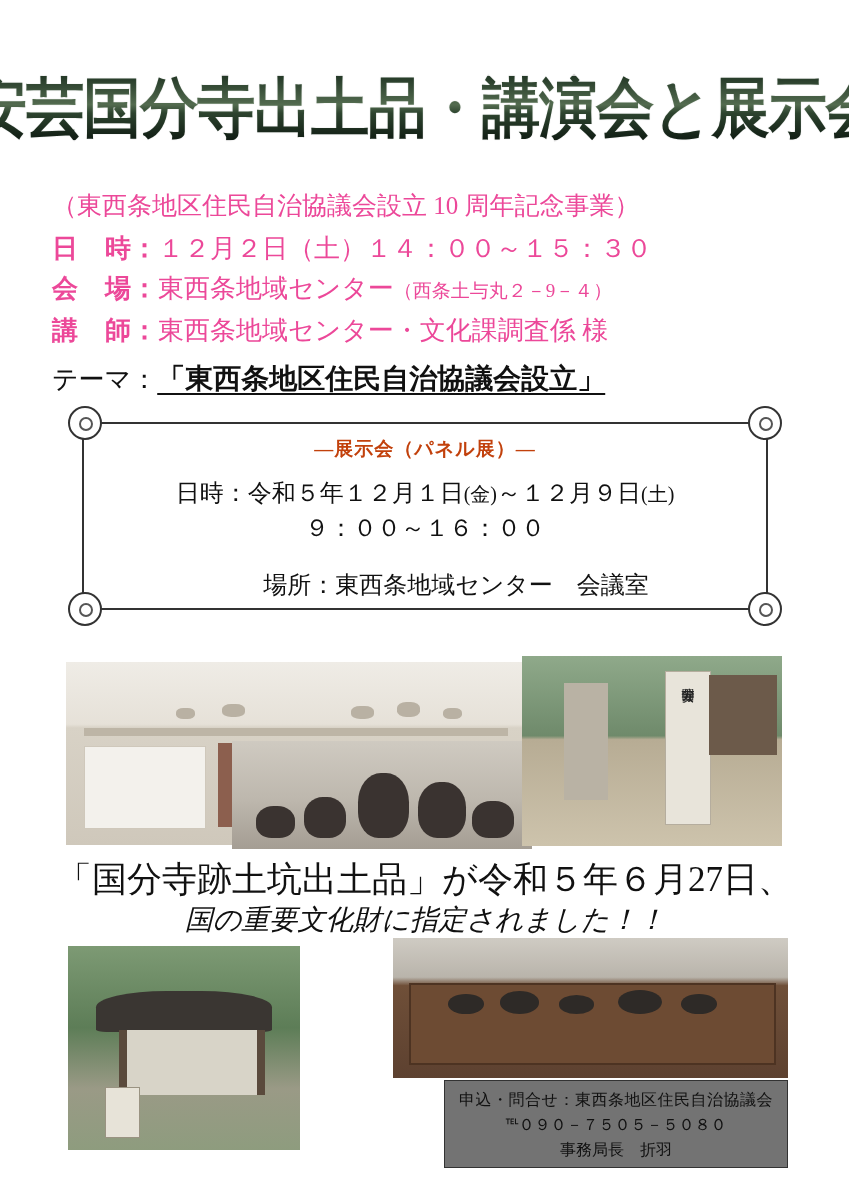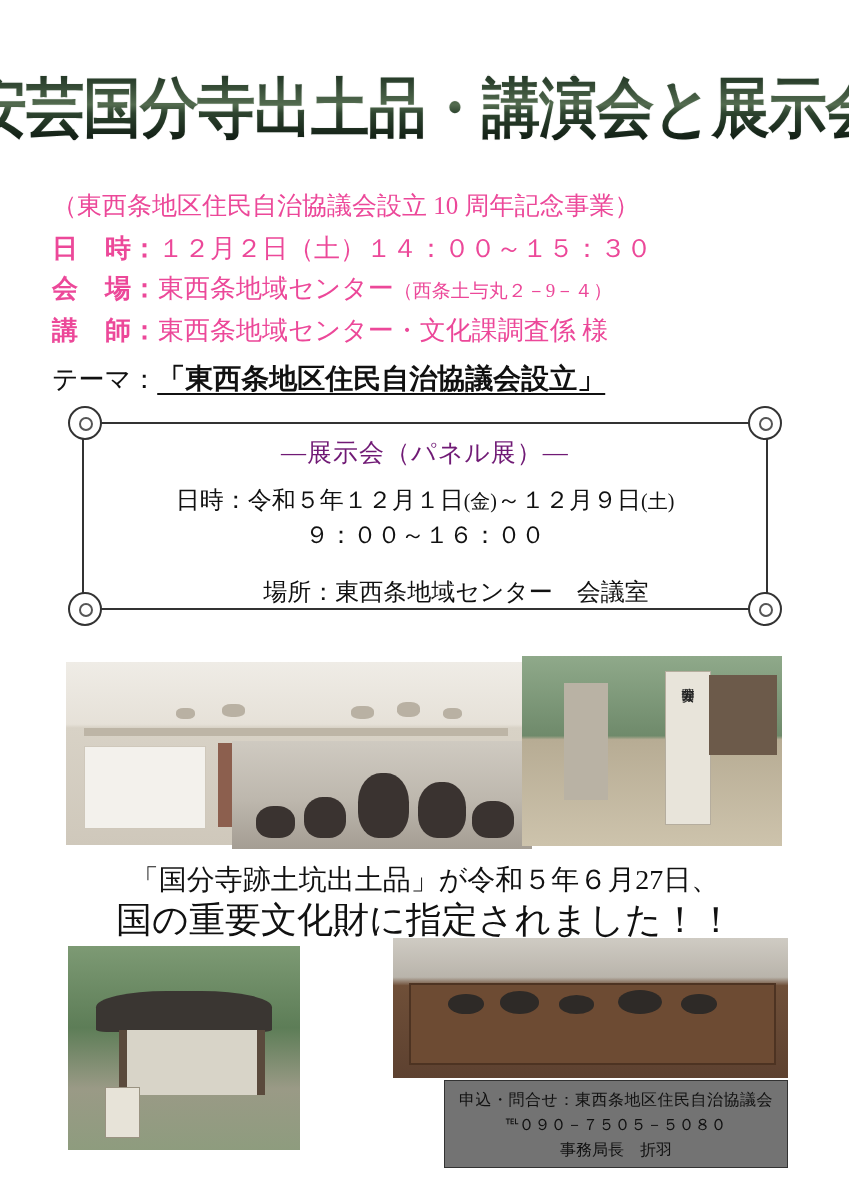--- a/index.html
+++ b/index.html
@@ -119,23 +119,23 @@
   .curl.tr { right: -4px; top: -2px; }
   .curl.bl { left: -4px; bottom: -2px; }
   .curl.br { right: -4px; bottom: -2px; }
 
   .scroll-inner {
     position: absolute;
     left: 0; right: 0; top: 28px;
     text-align: center;
   }
   .exhibit-title {
-    color: #701a75;
-    font-weight: 400;
-    font-size: 25px;
+    color: #c2410c;
+    font-weight: 700;
+    font-size: 19px;
     letter-spacing: 1px;
     margin-bottom: 14px;
   }
   .exhibit-row {
     font-size: 24px;
     line-height: 34px;
     white-space: nowrap;
   }
   .exhibit-row .sm { font-size: 20px; }
   .exhibit-place {
@@ -254,28 +254,29 @@
 
   
   .mid-caption {
     position: absolute;
     left: 40px;
     top: 860px;
     width: 770px;
     text-align: center;
   }
   .mid-caption .l1 {
+    font-size: 35px;
+    line-height: 40px;
+    white-space: nowrap;
+  }
+  .mid-caption .l2 {
     font-size: 28px;
     line-height: 40px;
     white-space: nowrap;
-  }
-  .mid-caption .l2 {
-    font-size: 36px;
-    line-height: 40px;
-    white-space: nowrap;
+    font-style: italic;
   }
 
   
   #photo-gate {
     left: 68px;
     top: 946px;
     width: 232px;
     height: 204px;
     background: linear-gradient(180deg, #7d9a74 0%, #5d7d57 40%, #9a9a86 70%, #8e9c7e 100%);
   }

